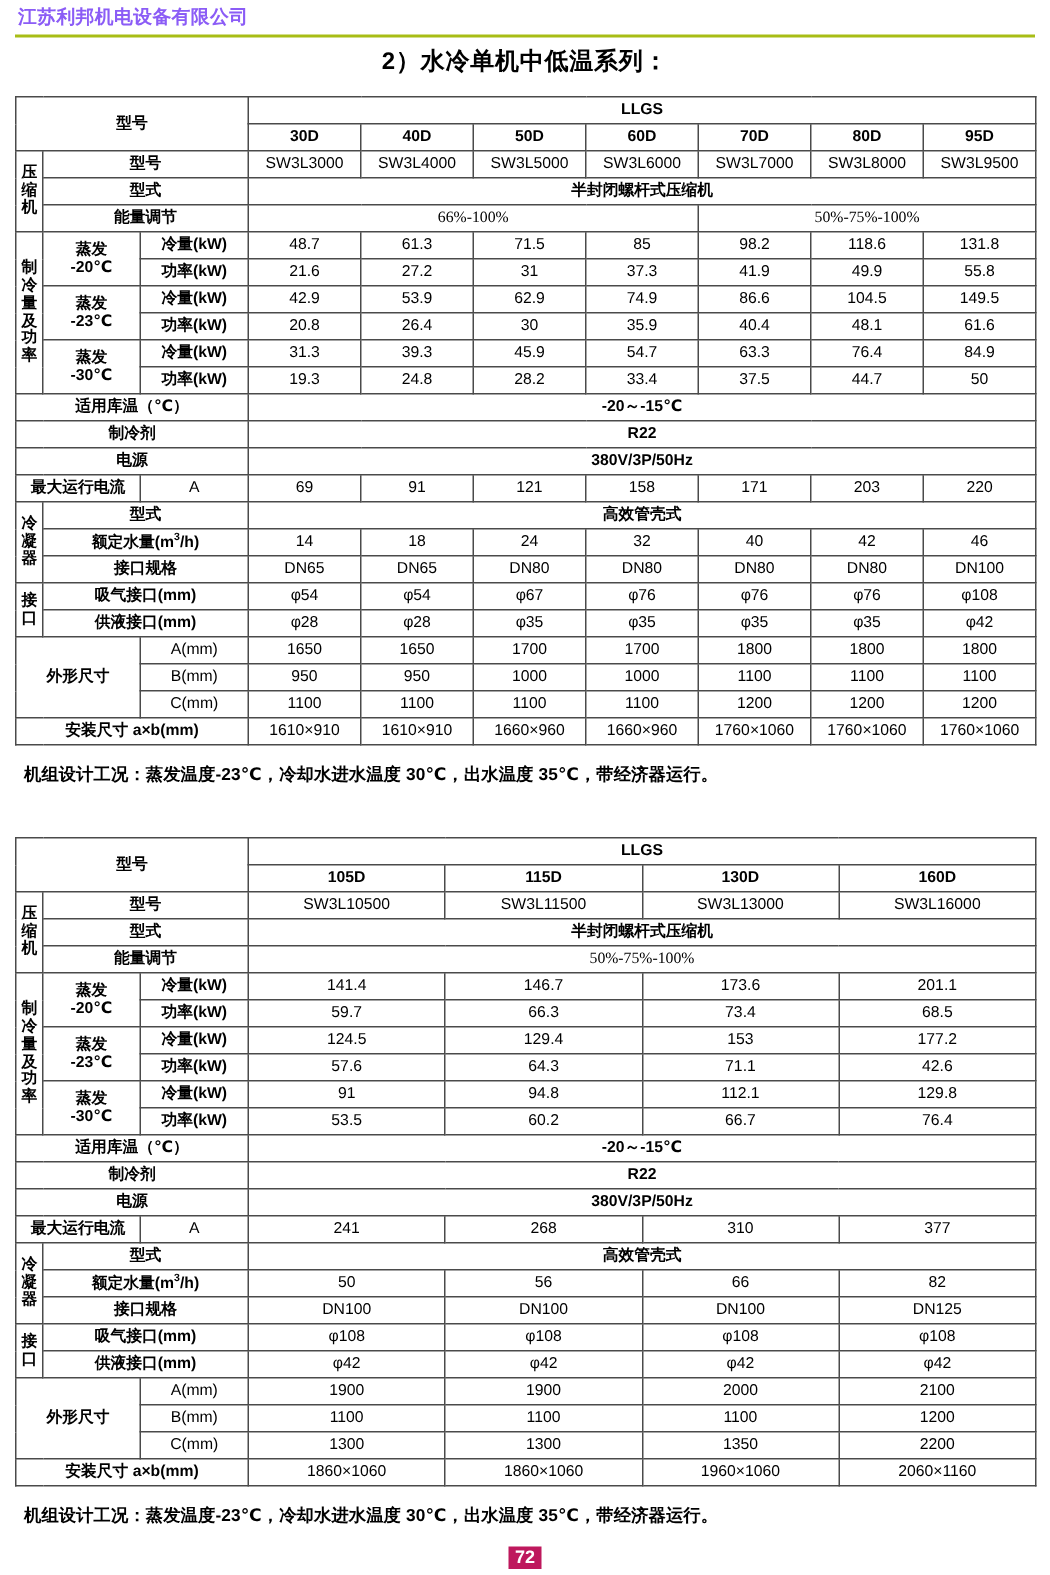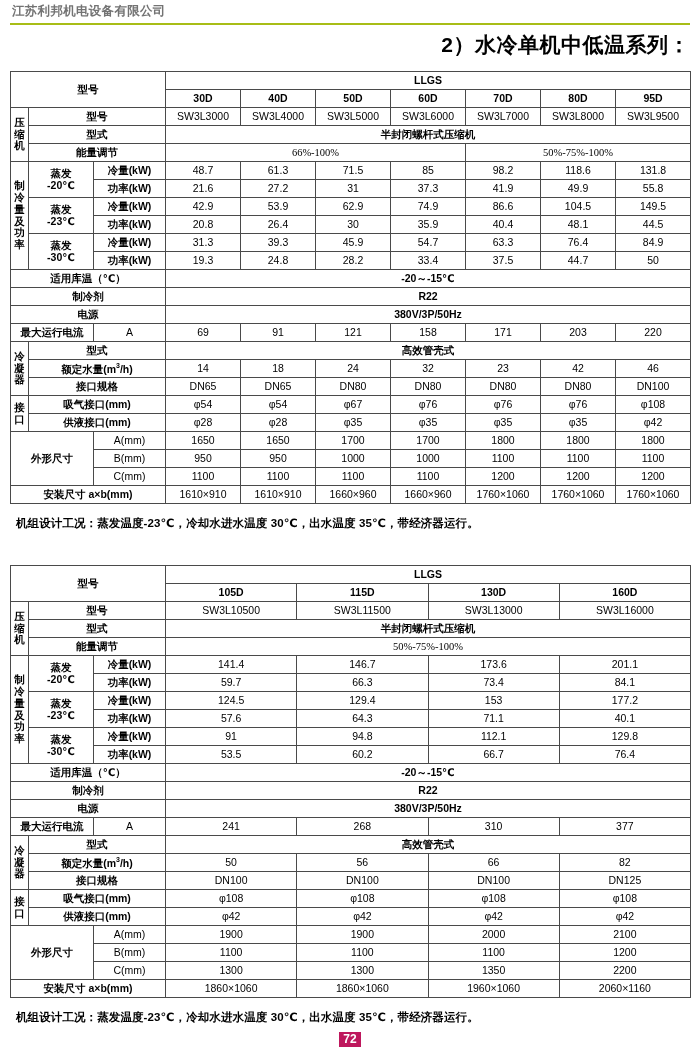--- a/index.html
+++ b/index.html
@@ -17,28 +17,28 @@
   .topbar {
     display: flex; align-items: baseline; justify-content: space-between;
     padding: 3px 2px 2px 2px;
   }
   .hotline {
     font-family: "Liberation Serif", "DejaVu Serif", serif;
     font-weight: bold; font-size: 16.5px; letter-spacing: .2px;
     white-space: nowrap;
   }
   .company {
-    font-weight: bold; font-size: 12.5px; color: #737373;
+    font-weight: bold; font-size: 12.5px; color: #8b5cf6;
     white-space: nowrap; letter-spacing: .3px;
   }
   .rule { height: 2px; background: #a8bd16; margin: 1px 0 0 0; }
 
   .sec-title {
-    text-align: right;
-    font-size: 21px; font-weight: bold;
+    text-align: center;
+    font-size: 16px; font-weight: bold;
     margin: 6px 0 5px 0; letter-spacing: .5px;
     font-family: "Liberation Sans", "DejaVu Sans", sans-serif;
   }
 
   
   table.spec {
     width: 680px; border-collapse: collapse;
     table-layout: fixed;
     margin: 12px auto;
   }
@@ -199,21 +199,21 @@
           <td class="num">149.5</td>
         </tr>
         <tr>
           <td class="rowlabel-s">功率(kW)</td>
           <td class="num">20.8</td>
           <td class="num">26.4</td>
           <td class="num">30</td>
           <td class="num">35.9</td>
           <td class="num">40.4</td>
           <td class="num">48.1</td>
-          <td class="num">44.5</td>
+          <td class="num">61.6</td>
         </tr>
         <tr>
           <td class="evap" rowspan="2">
             <span>蒸发</span>
             <span>-30℃</span>
           </td>
           <td class="rowlabel-s">冷量(kW)</td>
           <td class="num">31.3</td>
           <td class="num">39.3</td>
           <td class="num">45.9</td>
@@ -263,21 +263,21 @@
           </td>
           <td class="rowlabel" colspan="2">型式</td>
           <td class="wide-txt" colspan="7">高效管壳式</td>
         </tr>
         <tr>
           <td class="rowlabel-s" colspan="2">额定水量(m<sup class="sup">3</sup>/h)</td>
           <td class="num">14</td>
           <td class="num">18</td>
           <td class="num">24</td>
           <td class="num">32</td>
-          <td class="num">23</td>
+          <td class="num">40</td>
           <td class="num">42</td>
           <td class="num">46</td>
         </tr>
         <tr>
           <td class="rowlabel" colspan="2">接口规格</td>
           <td class="num">DN65</td>
           <td class="num">DN65</td>
           <td class="num">DN80</td>
           <td class="num">DN80</td>
           <td class="num">DN80</td>
@@ -413,39 +413,39 @@
           <td class="num">141.4</td>
           <td class="num">146.7</td>
           <td class="num">173.6</td>
           <td class="num">201.1</td>
         </tr>
         <tr>
           <td class="rowlabel-s">功率(kW)</td>
           <td class="num">59.7</td>
           <td class="num">66.3</td>
           <td class="num">73.4</td>
-          <td class="num">84.1</td>
+          <td class="num">68.5</td>
         </tr>
         <tr>
           <td class="evap" rowspan="2">
             <span>蒸发</span>
             <span>-23℃</span>
           </td>
           <td class="rowlabel-s">冷量(kW)</td>
           <td class="num">124.5</td>
           <td class="num">129.4</td>
           <td class="num">153</td>
           <td class="num">177.2</td>
         </tr>
         <tr>
           <td class="rowlabel-s">功率(kW)</td>
           <td class="num">57.6</td>
           <td class="num">64.3</td>
           <td class="num">71.1</td>
-          <td class="num">40.1</td>
+          <td class="num">42.6</td>
         </tr>
         <tr>
           <td class="evap" rowspan="2">
             <span>蒸发</span>
             <span>-30℃</span>
           </td>
           <td class="rowlabel-s">冷量(kW)</td>
           <td class="num">91</td>
           <td class="num">94.8</td>
           <td class="num">112.1</td>

